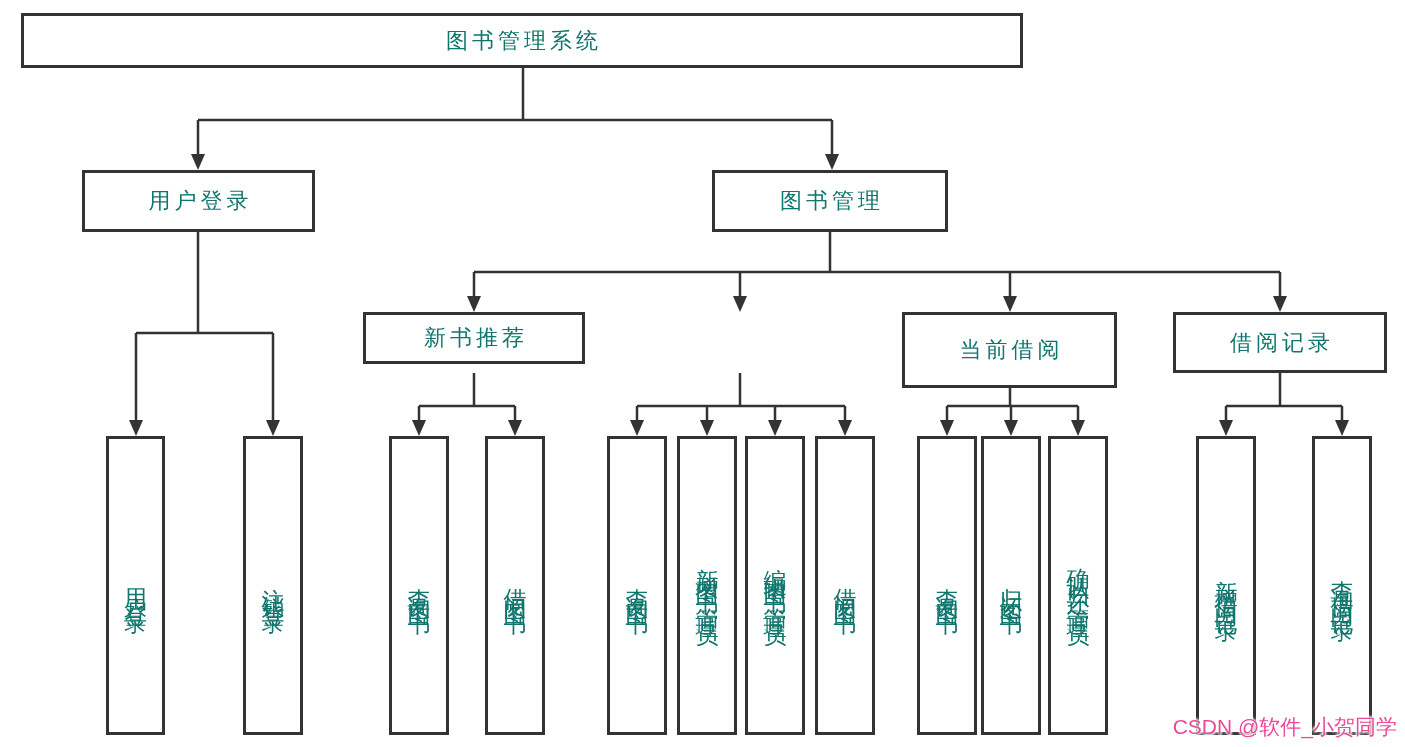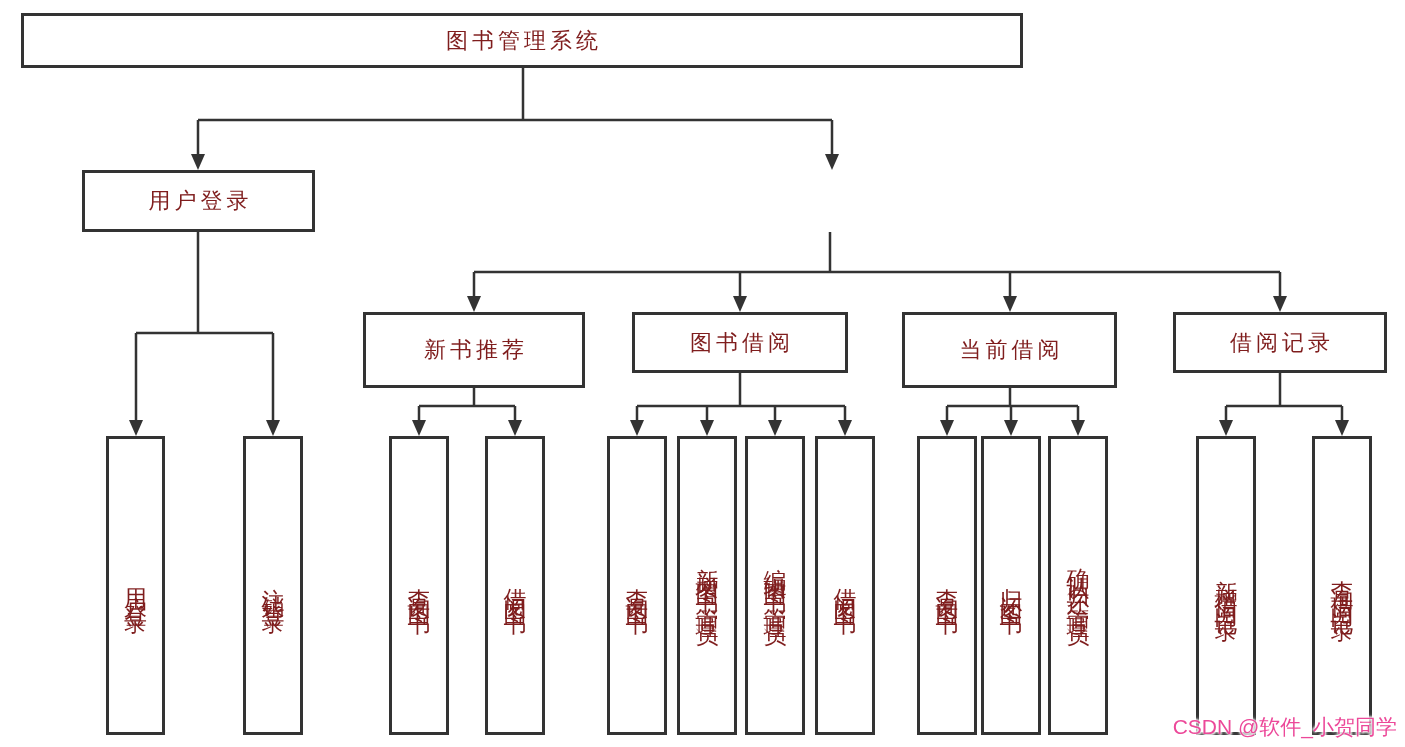--- a/index.html
+++ b/index.html
@@ -34,40 +34,40 @@
   }
   .node {
     position: absolute;
     box-sizing: border-box;
     background: #ffffff;
     border: 3px solid #333333;
     display: flex;
     align-items: center;
     justify-content: center;
     z-index: 2;
-    color: #7f1d1d;
+    color: #0f766e;
   }
   .node.h .label {
     font-size: 22px;
     letter-spacing: 4px;
     white-space: nowrap;
     text-indent: 4px;
   }
   .node.leaf .label {
     writing-mode: vertical-rl;
     text-orientation: mixed;
     font-size: 23px;
     letter-spacing: 8px;
     line-height: 1;
   }
   
   .n-root  { left: 21px;   top: 13px;  width: 1002px; height: 55px; }
   .n-b0    { left: 82px;   top: 170px; width: 233px;  height: 62px; }
   .n-b1    { left: 712px;  top: 170px; width: 236px;  height: 62px; }
-  .n-l3-0  { left: 363px;  top: 312px; width: 222px;  height: 76px; }
+  .n-l3-0  { left: 363px;  top: 312px; width: 222px;  height: 52px; }
   .n-l3-1  { left: 632px;  top: 312px; width: 216px;  height: 61px; }
   .n-l3-2  { left: 902px;  top: 312px; width: 215px;  height: 76px; }
   .n-l3-3  { left: 1173px; top: 312px; width: 214px;  height: 61px; }
   .n-a1 { left: 106px;  top: 436px; width: 59px; height: 299px; }
   .n-a2 { left: 243px;  top: 436px; width: 60px; height: 299px; }
   .n-b-1 { left: 389px; top: 436px; width: 60px; height: 299px; }
   .n-b-2 { left: 485px; top: 436px; width: 60px; height: 299px; }
   .n-c1 { left: 607px;  top: 436px; width: 60px; height: 299px; }
   .n-c2 { left: 677px;  top: 436px; width: 60px; height: 299px; }
   .n-c3 { left: 745px;  top: 436px; width: 60px; height: 299px; }
@@ -132,27 +132,27 @@
     <polygon points="1335,420 1349,420 1342,436"></polygon>
   </svg>
 
   <div class="node h n-root">
     <span class="label">图书管理系统</span>
   </div>
 
   <div class="node h n-b0">
     <span class="label">用户登录</span>
   </div>
+  <div class="node h n-b1">
+    <span class="label">图书管理</span>
+  </div>
 
   <div class="node h n-l3-0">
     <span class="label">新书推荐</span>
   </div>
-  <div class="node h n-l3-1">
-    <span class="label">图书借阅</span>
-  </div>
   <div class="node h n-l3-2">
     <span class="label">当前借阅</span>
   </div>
   <div class="node h n-l3-3">
     <span class="label">借阅记录</span>
   </div>
 
   <div class="node leaf n-a1">
     <span class="label">用户登录</span>
   </div>

